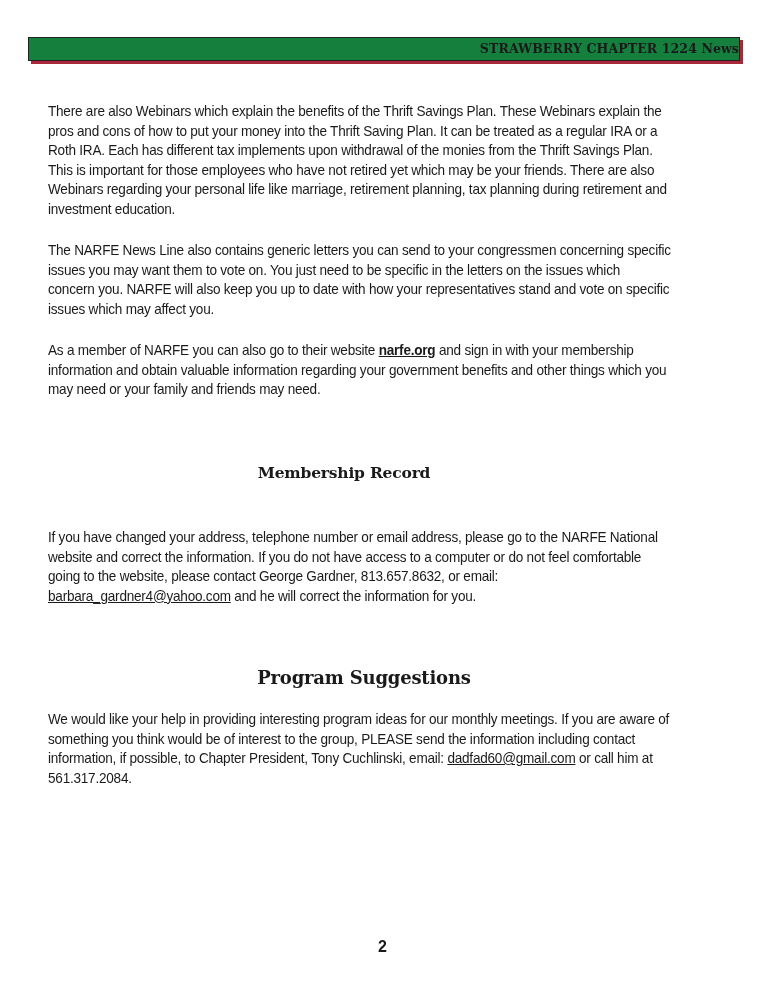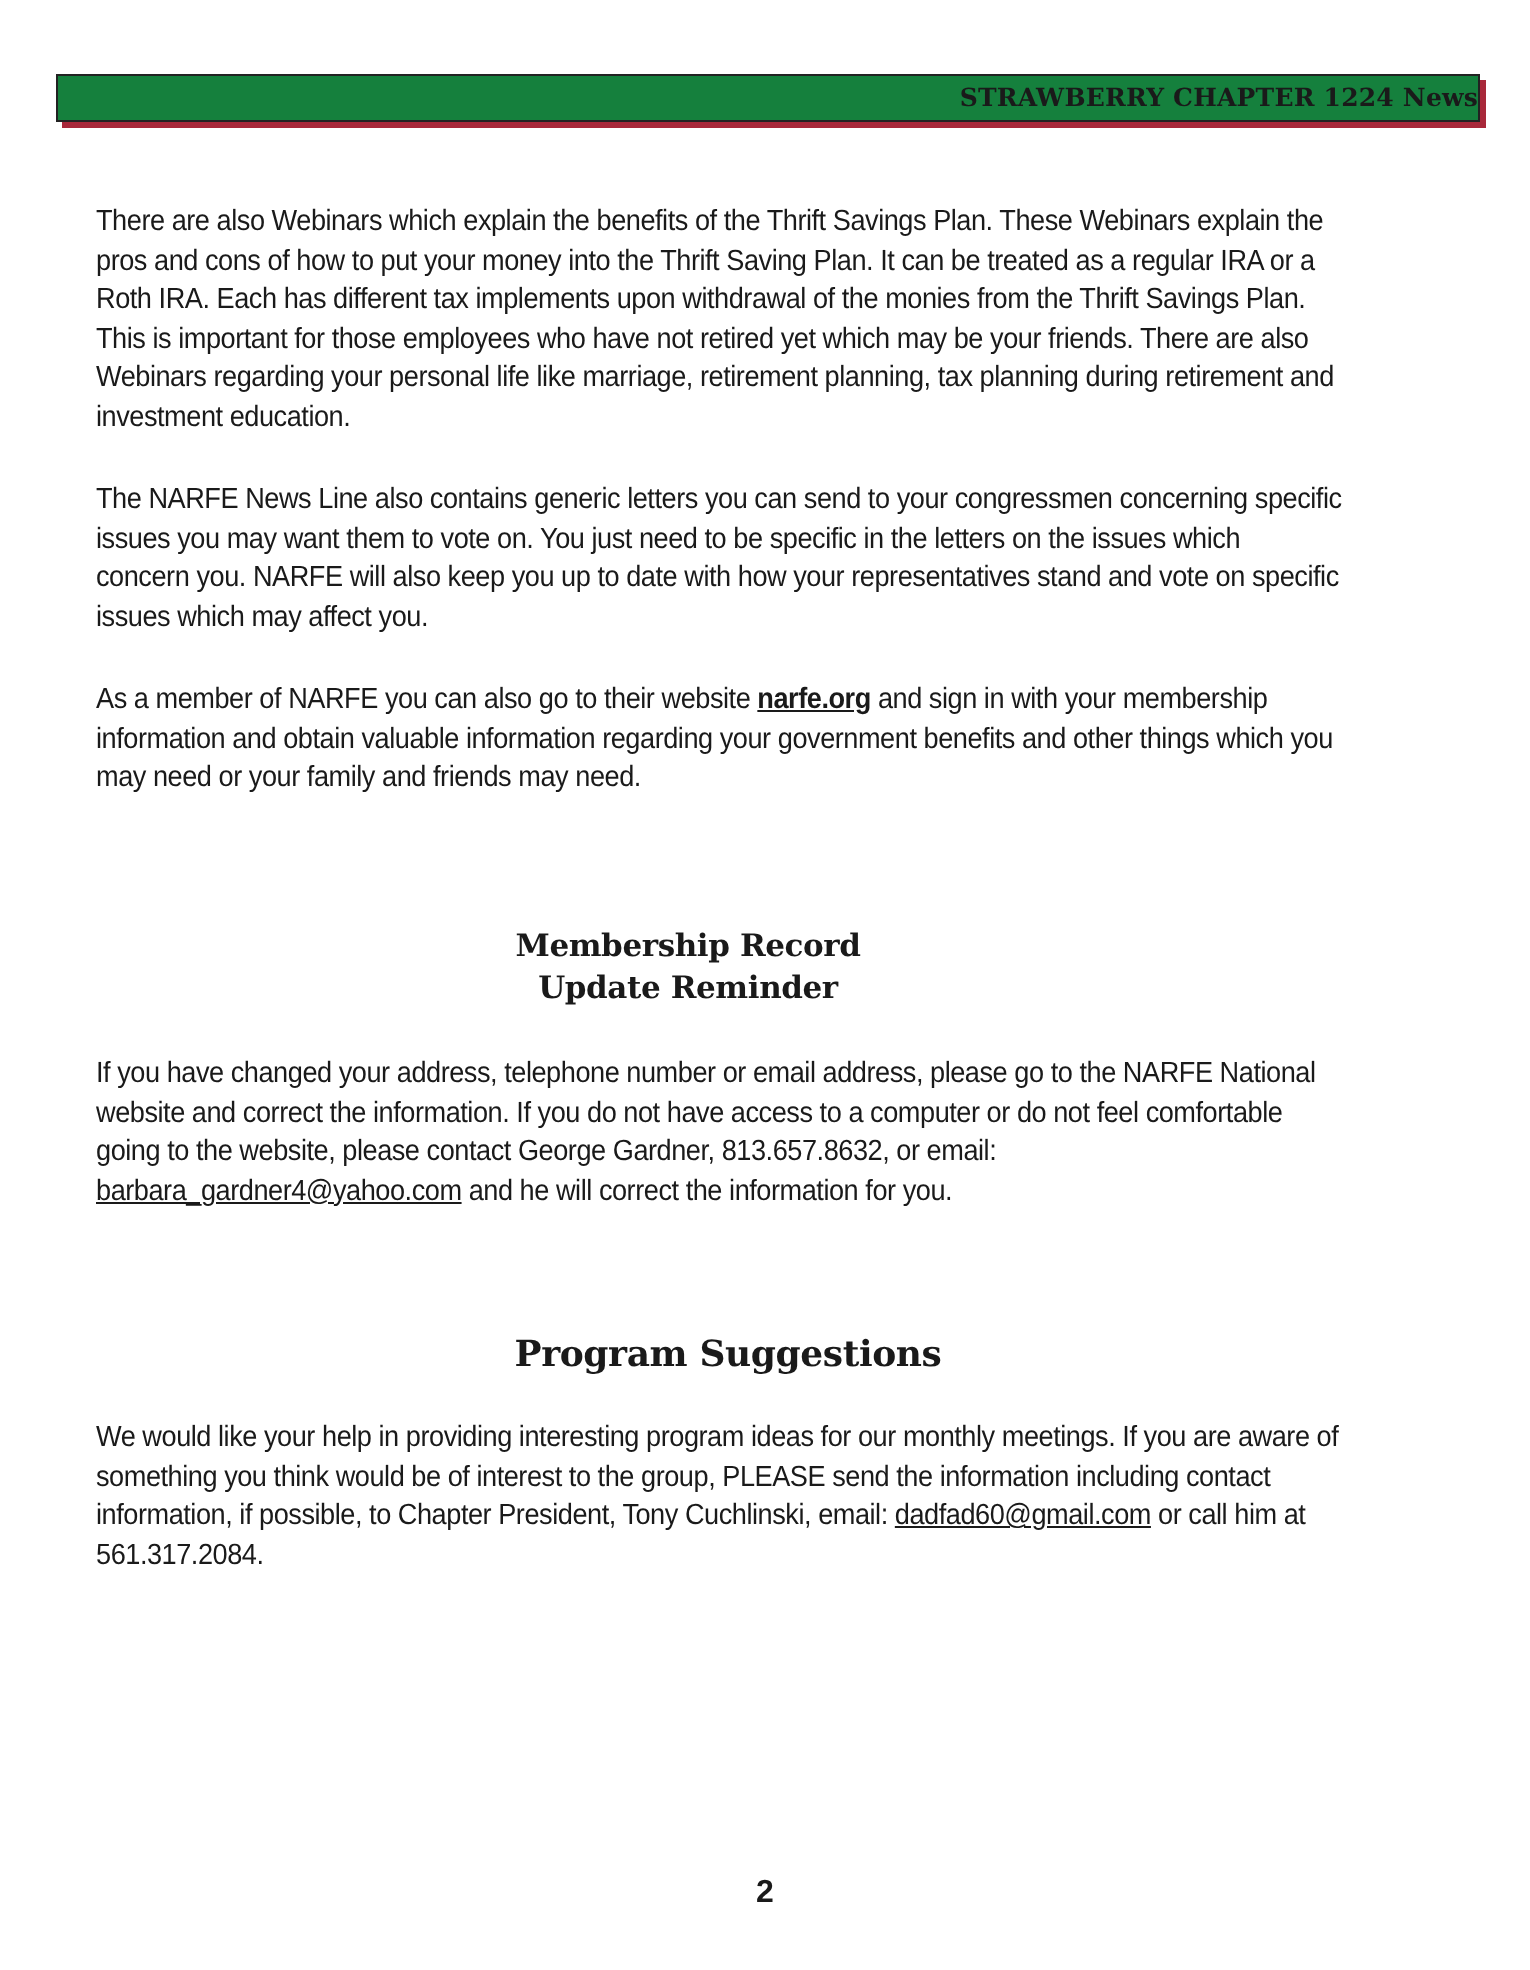--- a/index.html
+++ b/index.html
@@ -117,21 +117,20 @@
 </p>
 
 <p class="para" id="p3">
   <span class="line"><span>As a member of NARFE you can also go to their website </span><a class="link-bold">narfe.org</a><span> and sign in with your membership</span></span>
   <span class="line">information and obtain valuable information regarding your government benefits and other things which you</span>
   <span class="line">may need or your family and friends may need.</span>
 </p>
 
 <h2 class="heading h-membership">
   <span style="display:block">Membership Record</span>
-  <span style="display:block">Update Reminder</span>
 </h2>
 
 <p class="para" id="p4">
   <span class="line">If you have changed your address, telephone number or email address, please go to the NARFE National</span>
   <span class="line">website and correct the information.  If you do not have access to a computer or do not feel comfortable</span>
   <span class="line">going to the website, please contact George Gardner, 813.657.8632, or email:</span>
   <span class="line"><a class="link">barbara_gardner4@yahoo.com</a><span> and he will correct the information for you.</span></span>
 </p>
 
 <h2 class="heading h-program">Program Suggestions</h2>

